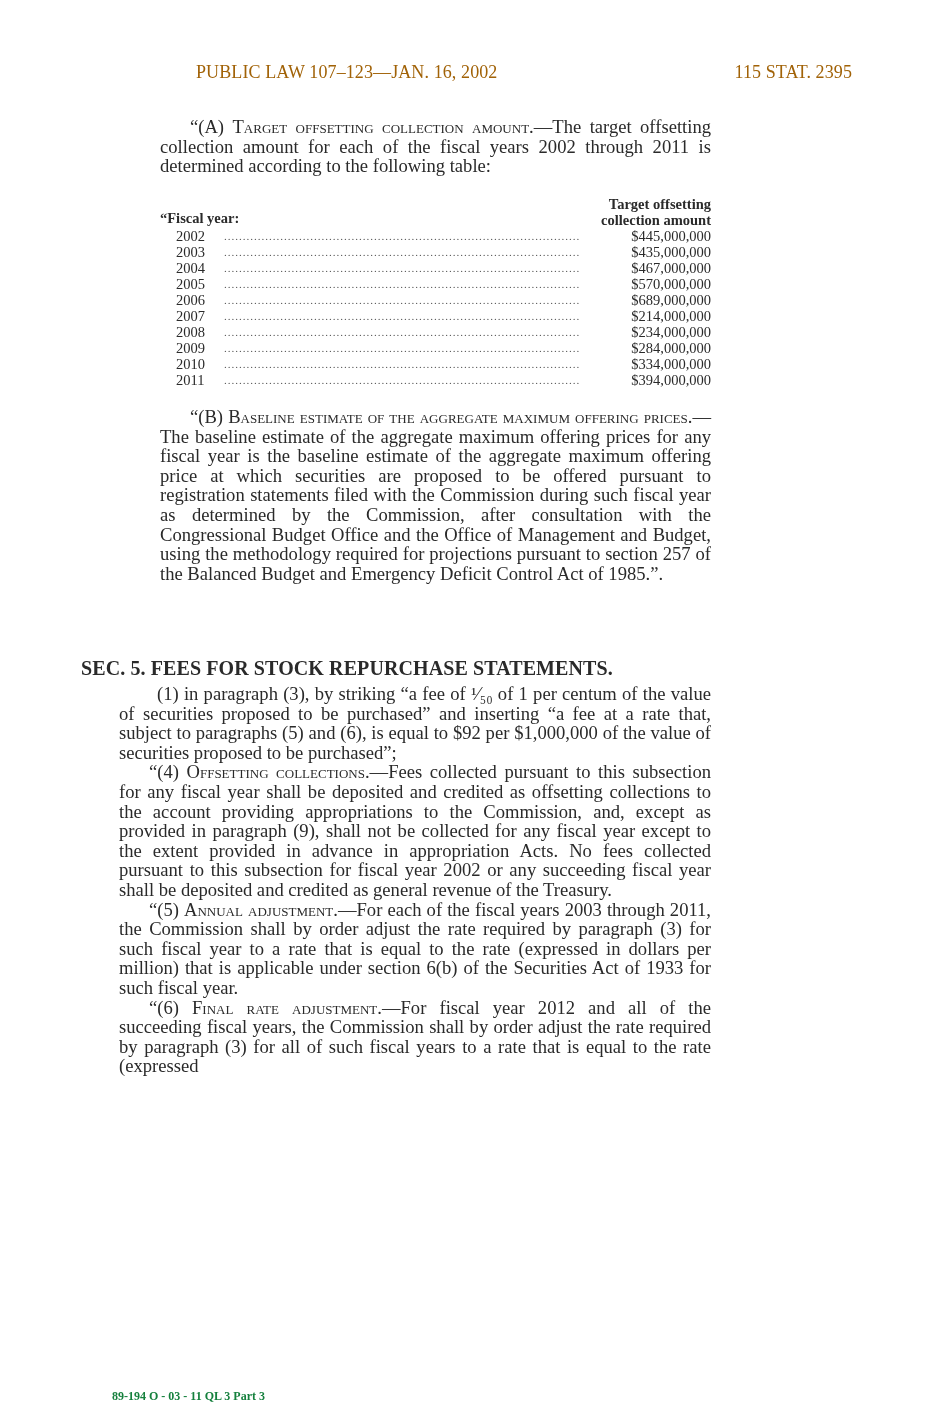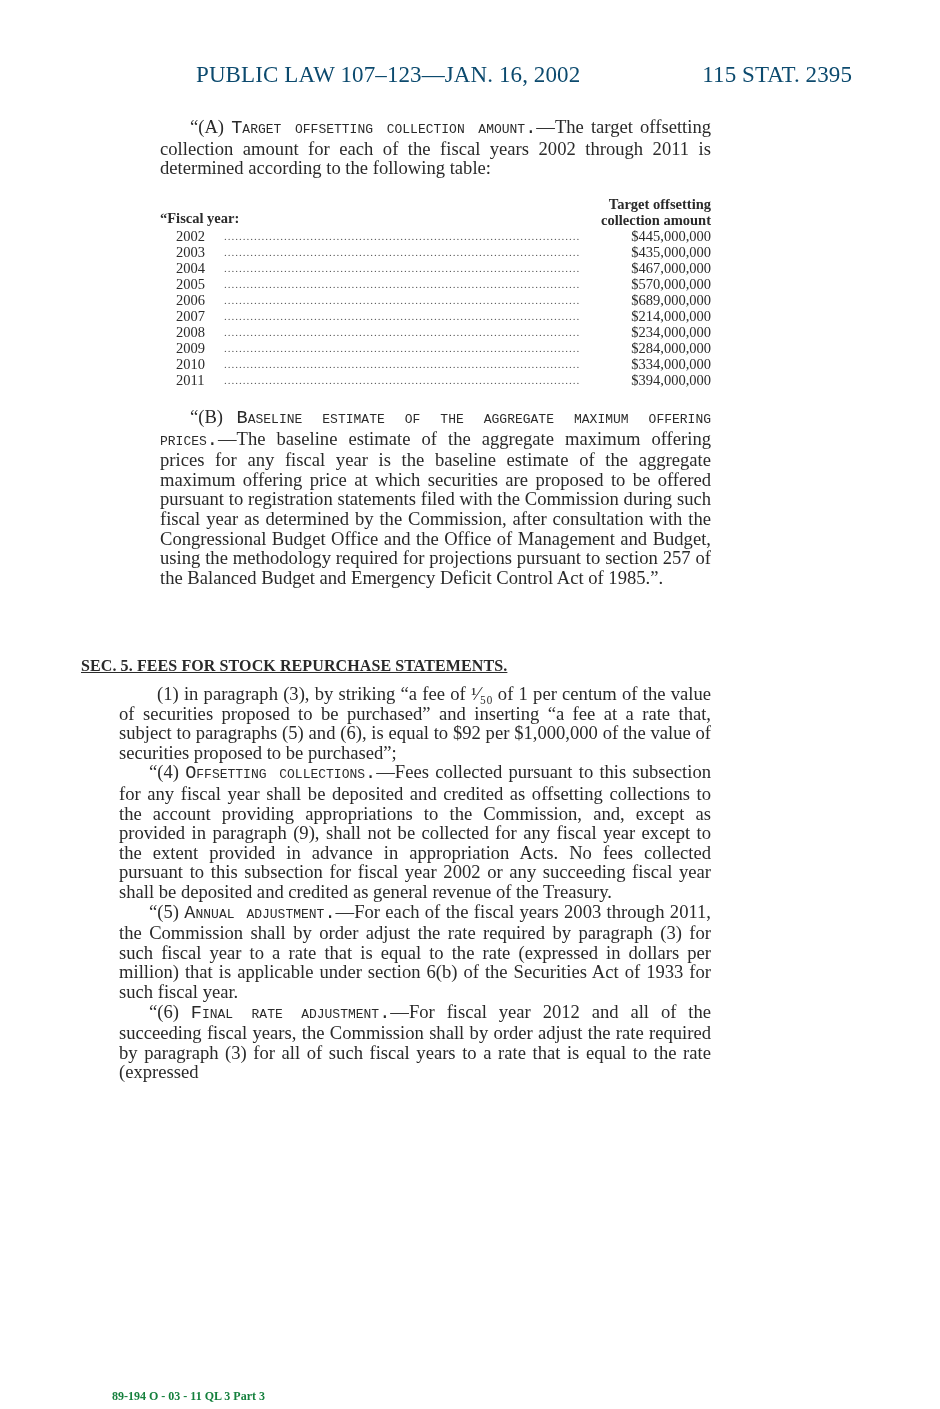--- a/index.html
+++ b/index.html
@@ -3,43 +3,43 @@
   <meta charset="utf-8">
   <style>
     html, body { margin: 0; padding: 0; background: #ffffff; }
     body {
       width: 940px; height: 1409px; position: relative; overflow: hidden;
       font-family: "Liberation Serif", "DejaVu Serif", serif;
       color: #2a2a2a;
     }
     .header {
       position: absolute; top: 62px; left: 196px; width: 656px;
-      font-size: 23px; letter-spacing: 0.1px;
+      font-size: 18px; letter-spacing: 0.1px;
       display: flex; justify-content: space-between;
-      color: #0c4a6e;
+      color: #a16207;
     }
     .block { position: absolute; font-size: 18.6px; line-height: 19.6px; text-align: justify; }
     .indent { text-indent: 30px; }
-    .sc { font-variant: small-caps; font-family: Liberation Mono, monospace; }
+    .sc { font-variant: small-caps; }
     #para-a { top: 117px; left: 160px; width: 551px; }
     .table { position: absolute; top: 196px; left: 160px; width: 551px; font-size: 14.5px; }
     .thead { position: relative; height: 32px; font-weight: bold; }
     .thead .fy { position: absolute; left: 0; bottom: 1px; }
     .thead .amt { position: absolute; right: 0; top: 0; text-align: right; line-height: 16px; }
     .trow { display: flex; align-items: center; height: 16px; line-height: 16px; }
     .trow .yr { padding-left: 16px; width: 42px; }
     .trow .dots {
       flex: 1; overflow: hidden; white-space: nowrap; margin: 0 30px 0 6px;
       color: #555; font-size: 11px; letter-spacing: 1px;
     }
     .trow .val { width: 100px; text-align: right; }
     #para-b { top: 407px; left: 160px; width: 551px; }
     .sec-head {
       position: absolute; top: 657px; left: 81px;
-      font-size: 16px; font-weight: bold; letter-spacing: 0.1px; text-decoration: underline;
+      font-size: 20px; font-weight: bold; letter-spacing: 0.1px;
     }
     #sec-body { top: 684px; left: 81px; width: 630px; }
     .hang { padding-left: 38px; }
     .item { text-indent: 38px; }
     .footer {
       position: absolute; top: 1389px; left: 112px;
       font-size: 12px; font-weight: bold; color: #15803d;
     }
     p { margin: 0; }
   </style>

